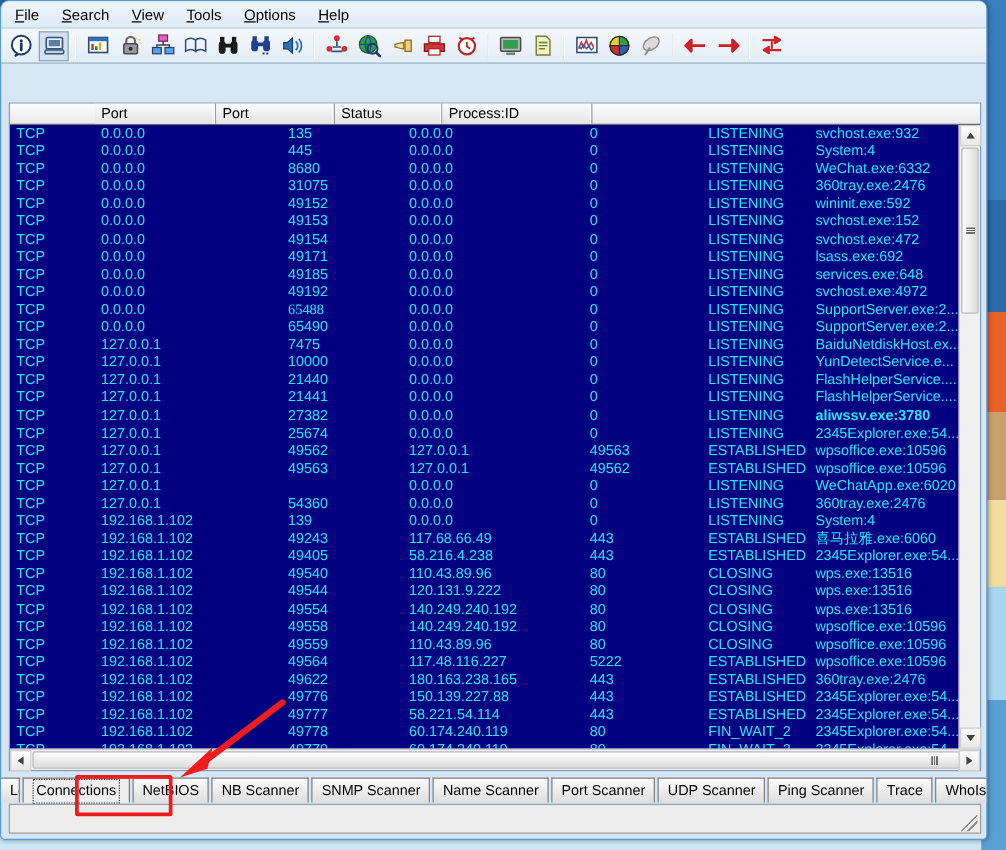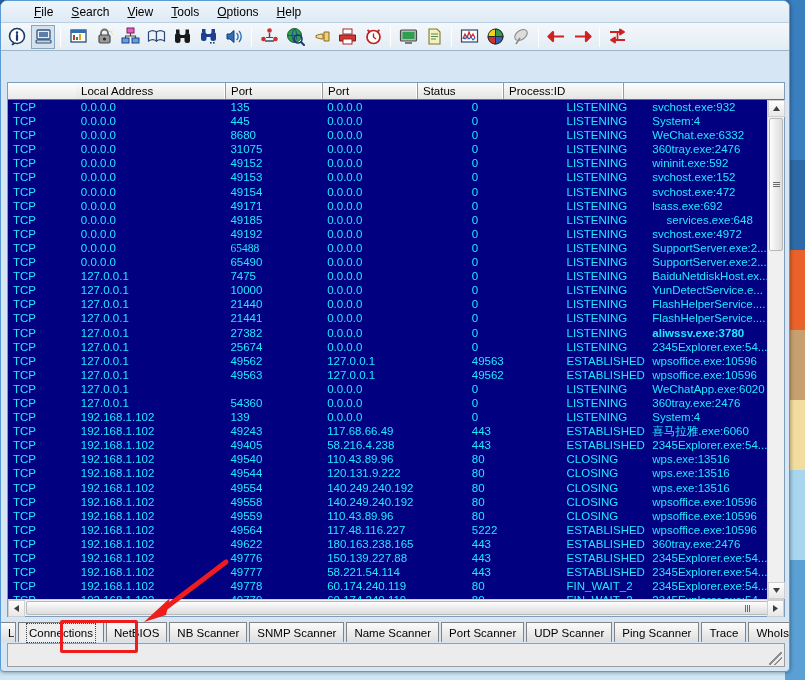--- a/index.html
+++ b/index.html
@@ -79,21 +79,21 @@
     font-weight: bold;
   }
   .winbtn svg { display:block; }
 
   
   #menubar {
     height: 22px;
     background: linear-gradient(180deg,#eef5fb,#dfeaf5);
     border-bottom: 1px solid #b9cfe2;
     display: flex; align-items: center;
-    padding-left: 24px;
+    padding-left: 2px;
   }
   .menu-item {
     font-size: 12px; color: #000;
     padding: 2px 9px;
     cursor: default;
   }
   .menu-item u { text-decoration: underline; }
 
   
   #toolbar {
@@ -450,21 +450,20 @@
           <path d="M2 5h10M12 2.5L16 5l-4 2.5z" fill="#d02020" stroke="#d02020" stroke-width="1.8" stroke-linejoin="round"></path>
           <path d="M17 13H7M7 10.5L3 13l4 2.5z" fill="#d02020" stroke="#d02020" stroke-width="1.8" stroke-linejoin="round"></path>
           <path d="M9.5 6v6" stroke="#d02020" stroke-width="1.6"></path>
         </svg>
     </div>
   </div>
 
   <div id="listwrap">
     <div id="header-row">
         <div class="hcell" style="width: 68px;">Protocol</div>
-        <div class="hcell" style="width: 150px;">Local Address</div>
         <div class="hcell" style="width: 97px;">Port</div>
         <div class="hcell" style="width: 95px;">Port</div>
         <div class="hcell" style="width: 86px;">Status</div>
         <div class="hcell" style="width: 120px;">Process:ID</div>
       </div>
     <div id="rows">
         <div class="row">
           <div class="cell" style="width: 68px;">TCP</div>
           <div class="cell" style="width: 150px;">0.0.0.0</div>
           <div class="cell" style="width: 97px;">135</div>
@@ -536,21 +535,21 @@
           <div class="cell" style="width: 86px;">LISTENING</div>
           <div class="cell" style="width: 120px;">lsass.exe:692</div>
         </div>
         <div class="row">
           <div class="cell" style="width: 68px;">TCP</div>
           <div class="cell" style="width: 150px;">0.0.0.0</div>
           <div class="cell" style="width: 97px;">49185</div>
           <div class="cell" style="width: 145px;">0.0.0.0</div>
           <div class="cell" style="width: 95px;">0</div>
           <div class="cell" style="width: 86px;">LISTENING</div>
-          <div class="cell" style="width: 120px; text-align: center;">services.exe:648</div>
+          <div class="cell" style="width: 120px;">services.exe:648</div>
         </div>
         <div class="row">
           <div class="cell" style="width: 68px;">TCP</div>
           <div class="cell" style="width: 150px;">0.0.0.0</div>
           <div class="cell" style="width: 97px;">49192</div>
           <div class="cell" style="width: 145px;">0.0.0.0</div>
           <div class="cell" style="width: 95px;">0</div>
           <div class="cell" style="width: 86px;">LISTENING</div>
           <div class="cell" style="width: 120px;">svchost.exe:4972</div>
         </div>

